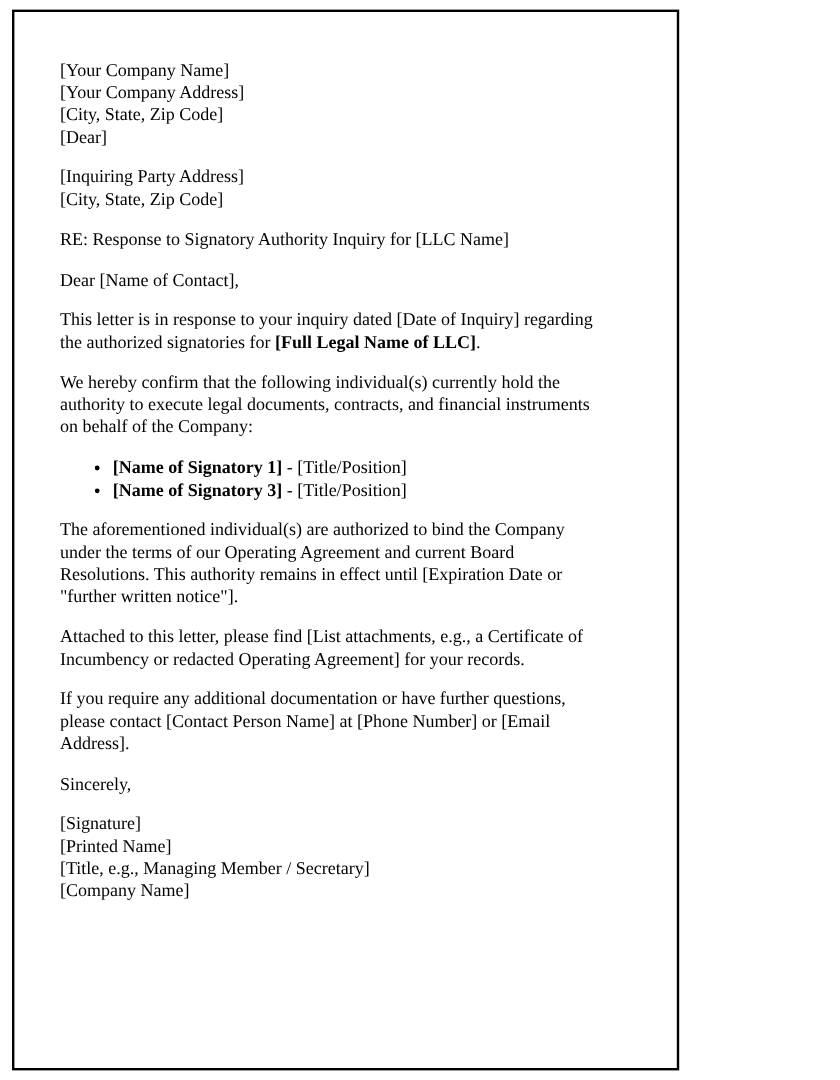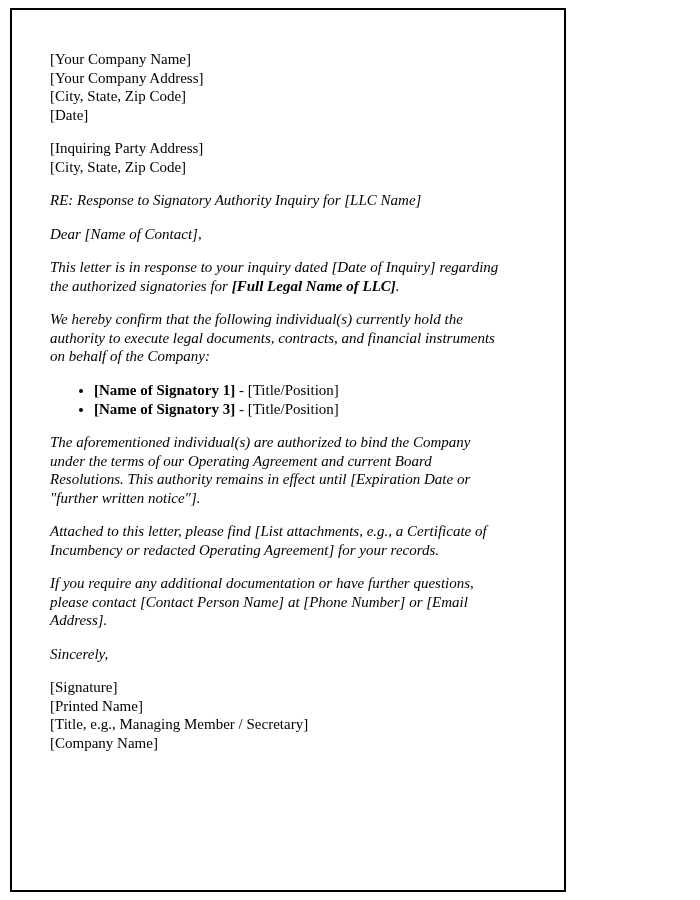--- a/index.html
+++ b/index.html
@@ -16,41 +16,41 @@
     border: 2px solid #000000;
     background: #ffffff;
     overflow: hidden;
   }
   .content {
     padding: 40px 58px 0 38px;
     font-size: 15px;
     line-height: 18.5px;
   }
   .block { margin-bottom: 15px; }
-  .para { margin-bottom: 15px; font-style: italic; }
+  .para { margin-bottom: 15px; }
   .line { white-space: pre; }
   .bold { font-weight: bold; }
   ul.signatories {
     margin: 0 0 15px 0;
     padding-left: 44px;
     list-style-type: disc;
   }
   ul.signatories li { margin-bottom: 0.5px; }
 </style>
 </head>
 <body>
 
 <div class="page">
   <div class="content">
 
     <div class="block">
       <div class="line">[Your Company Name]</div>
       <div class="line">[Your Company Address]</div>
       <div class="line">[City, State, Zip Code]</div>
-      <div class="line">[Date]</div>
+      <div class="line">[Dear]</div>
     </div>
 
     <div class="block">
       <div class="line">[Inquiring Party Address]</div>
       <div class="line">[City, State, Zip Code]</div>
     </div>
 
     <div class="para">RE: Response to Signatory Authority Inquiry for [LLC Name]</div>
 
     <div class="para">Dear [Name of Contact],</div>

